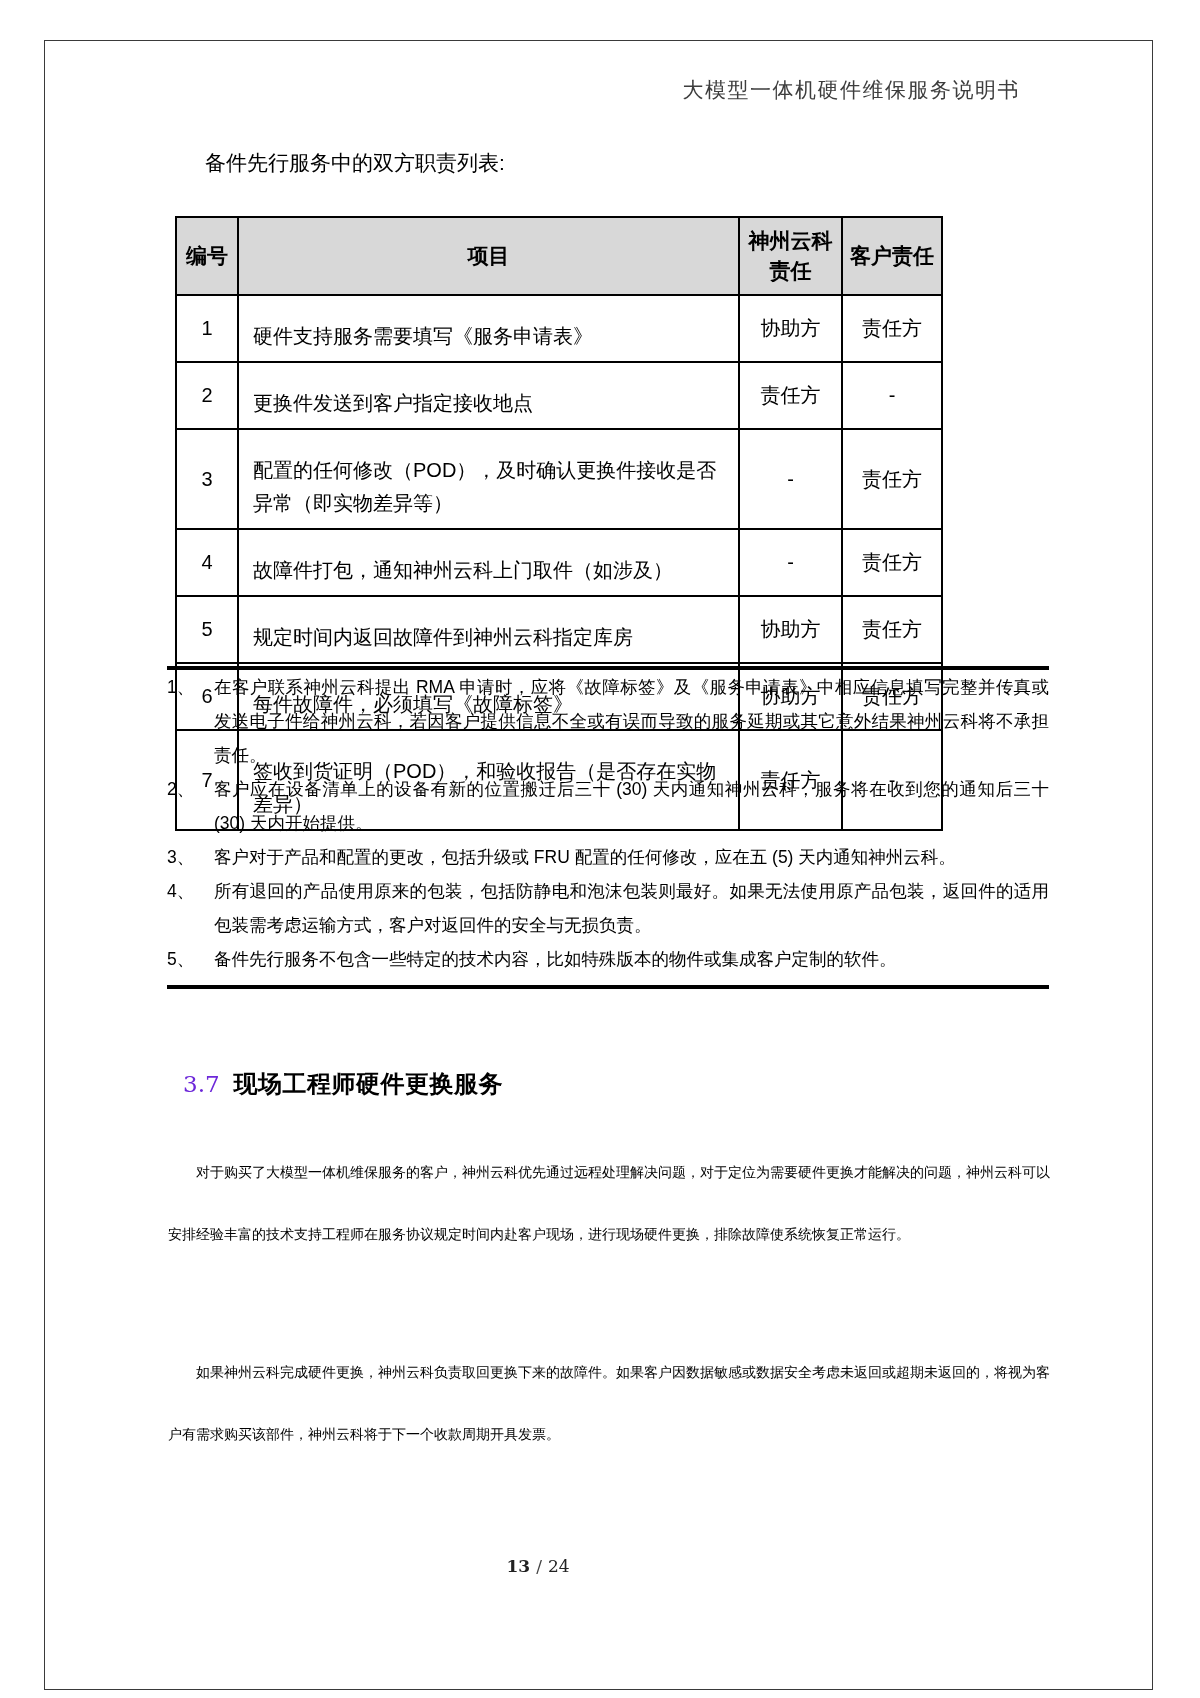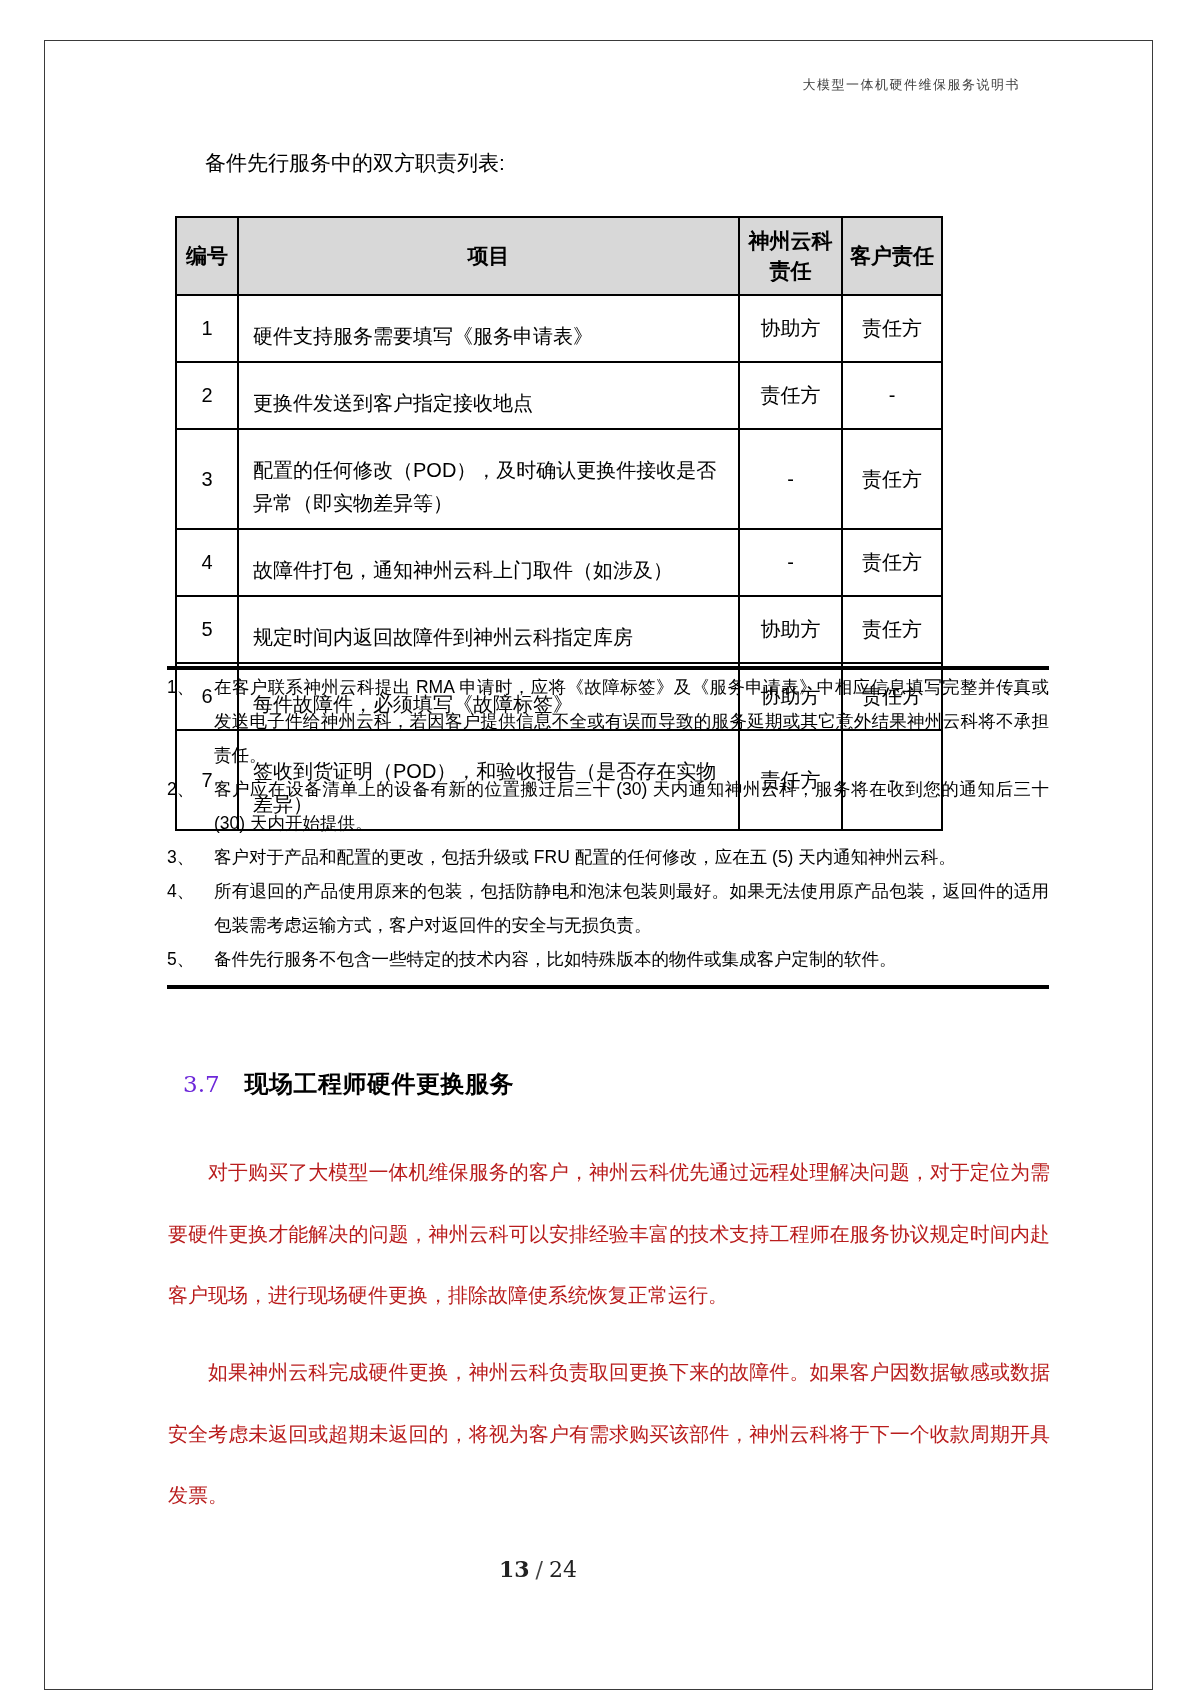--- a/index.html
+++ b/index.html
@@ -7,21 +7,21 @@
     width:1200px; height:1698px; position:relative; overflow:hidden;
     font-family:"Liberation Sans", sans-serif; color:#111;
   }
   .frame {
     position:absolute; left:44px; top:40px; width:1109px; height:1650px;
     border:1px solid #3a3a3a; box-sizing:border-box;
   }
   .header-title {
     position:absolute; top:76px; left:168px; width:852px;
     text-align:right; font-family:"DejaVu Serif", serif;
-    font-size:13px; color:#3d3d3d; letter-spacing:1.5px;
+    font-size:21px; color:#3d3d3d; letter-spacing:1.5px;
   }
   .intro {
     position:absolute; top:149px; left:205px;
     font-size:21px; color:#000;
   }
   table.resp {
     position:absolute; top:216px; left:175px; width:766px;
     border-collapse:collapse; table-layout:fixed;
   }
   table.resp th, table.resp td {
@@ -48,34 +48,34 @@
   .note-text { flex:1; text-align:justify; }
   .rule-bottom { margin-top:9px; }
   .section-heading {
     position:absolute; top:1068px; left:183px;
     display:flex; align-items:baseline;
   }
   .section-number {
     font-family:"DejaVu Serif", serif; font-size:23px; color:#6d28d9;
   }
   .section-title {
-    font-size:24px; font-weight:700; margin-left:25px; color:#000;
+    font-size:24px; font-weight:700; margin-left:14px; color:#000;
     letter-spacing:0.5px;
   }
   .para {
     position:absolute; left:168px; width:882px;
-    font-size:20px; line-height:61.5px; text-align:justify;
-    text-indent:2em; color:#b91c1c;
+    font-size:14px; line-height:61.5px; text-align:justify;
+    text-indent:2em; color:#000000;
   }
   .para-1 { top:1142px; }
   .para-2 { top:1342px; }
   .page-footer {
     position:absolute; top:1556px; left:0; width:1076px;
     text-align:center; font-family:"DejaVu Serif", serif;
-    font-size:22px; color:#222;
+    font-size:17px; color:#222;
   }
   .page-footer .cur { font-weight:700; }
   .page-footer .sep { margin:0 6px; color:#444; }
 </style>
 </head>
 <body>
 
 <div class="frame"></div>
 
 <div class="header-title">大模型一体机硬件维保服务说明书</div>

